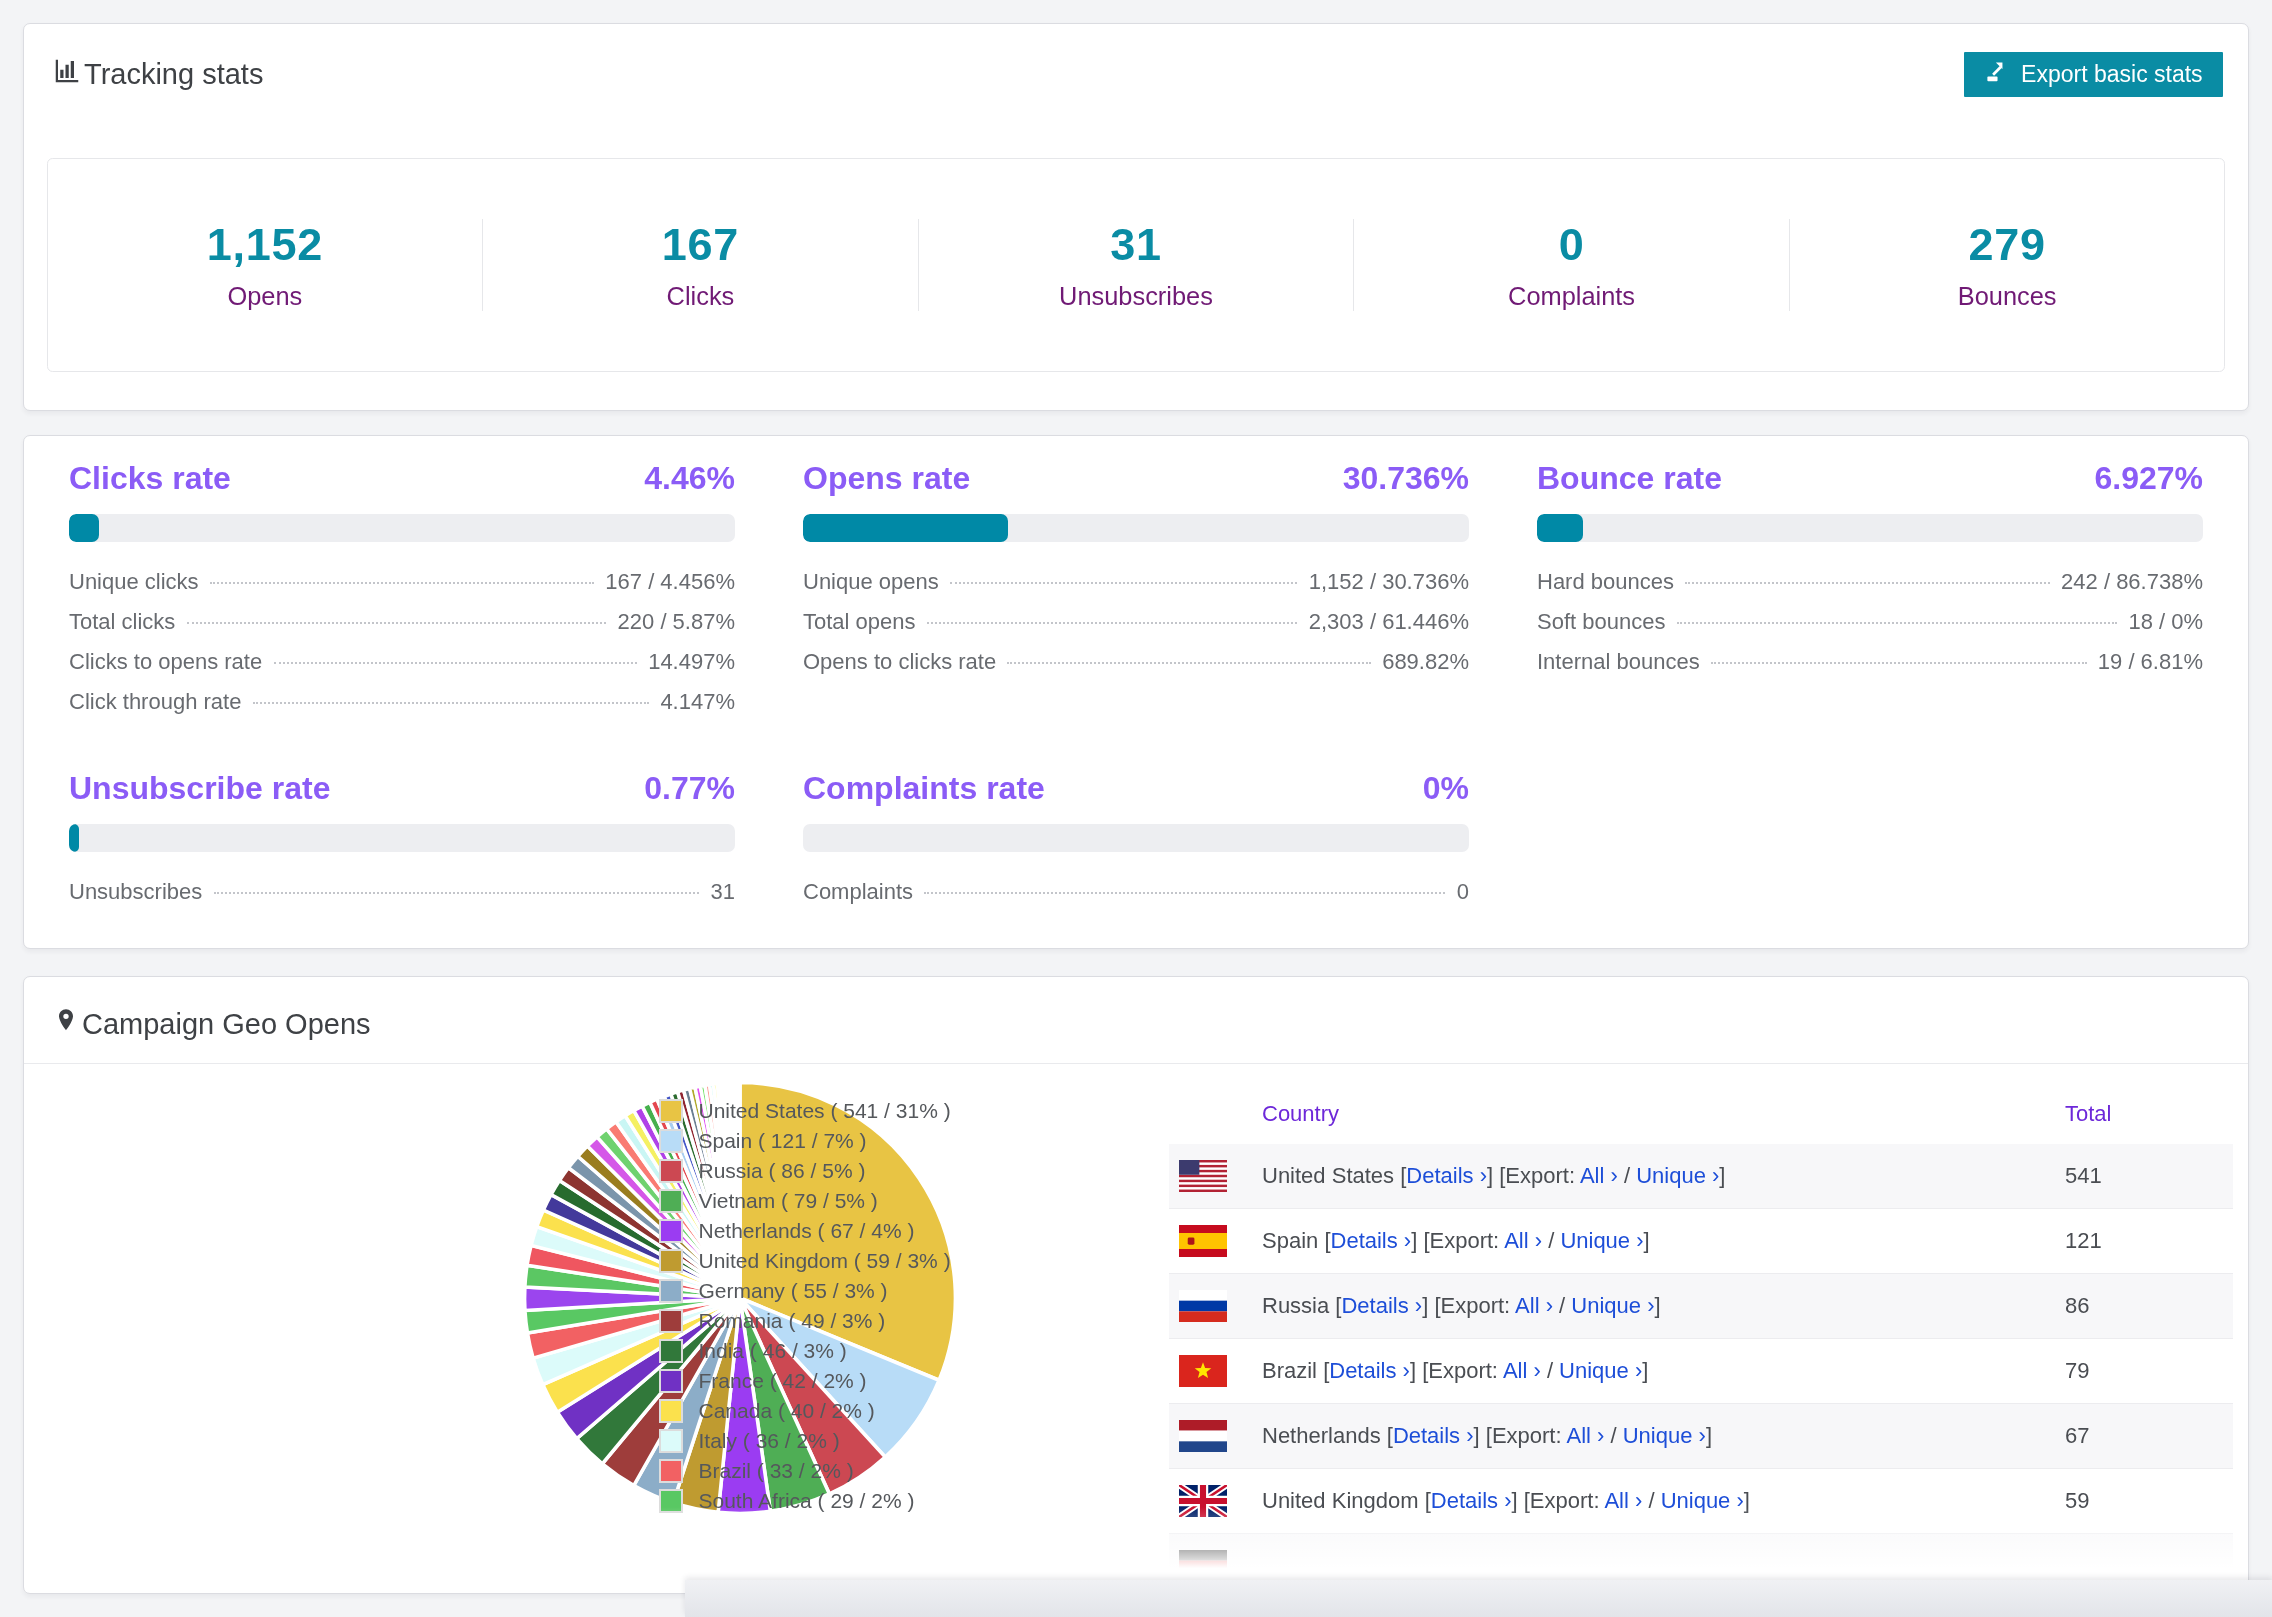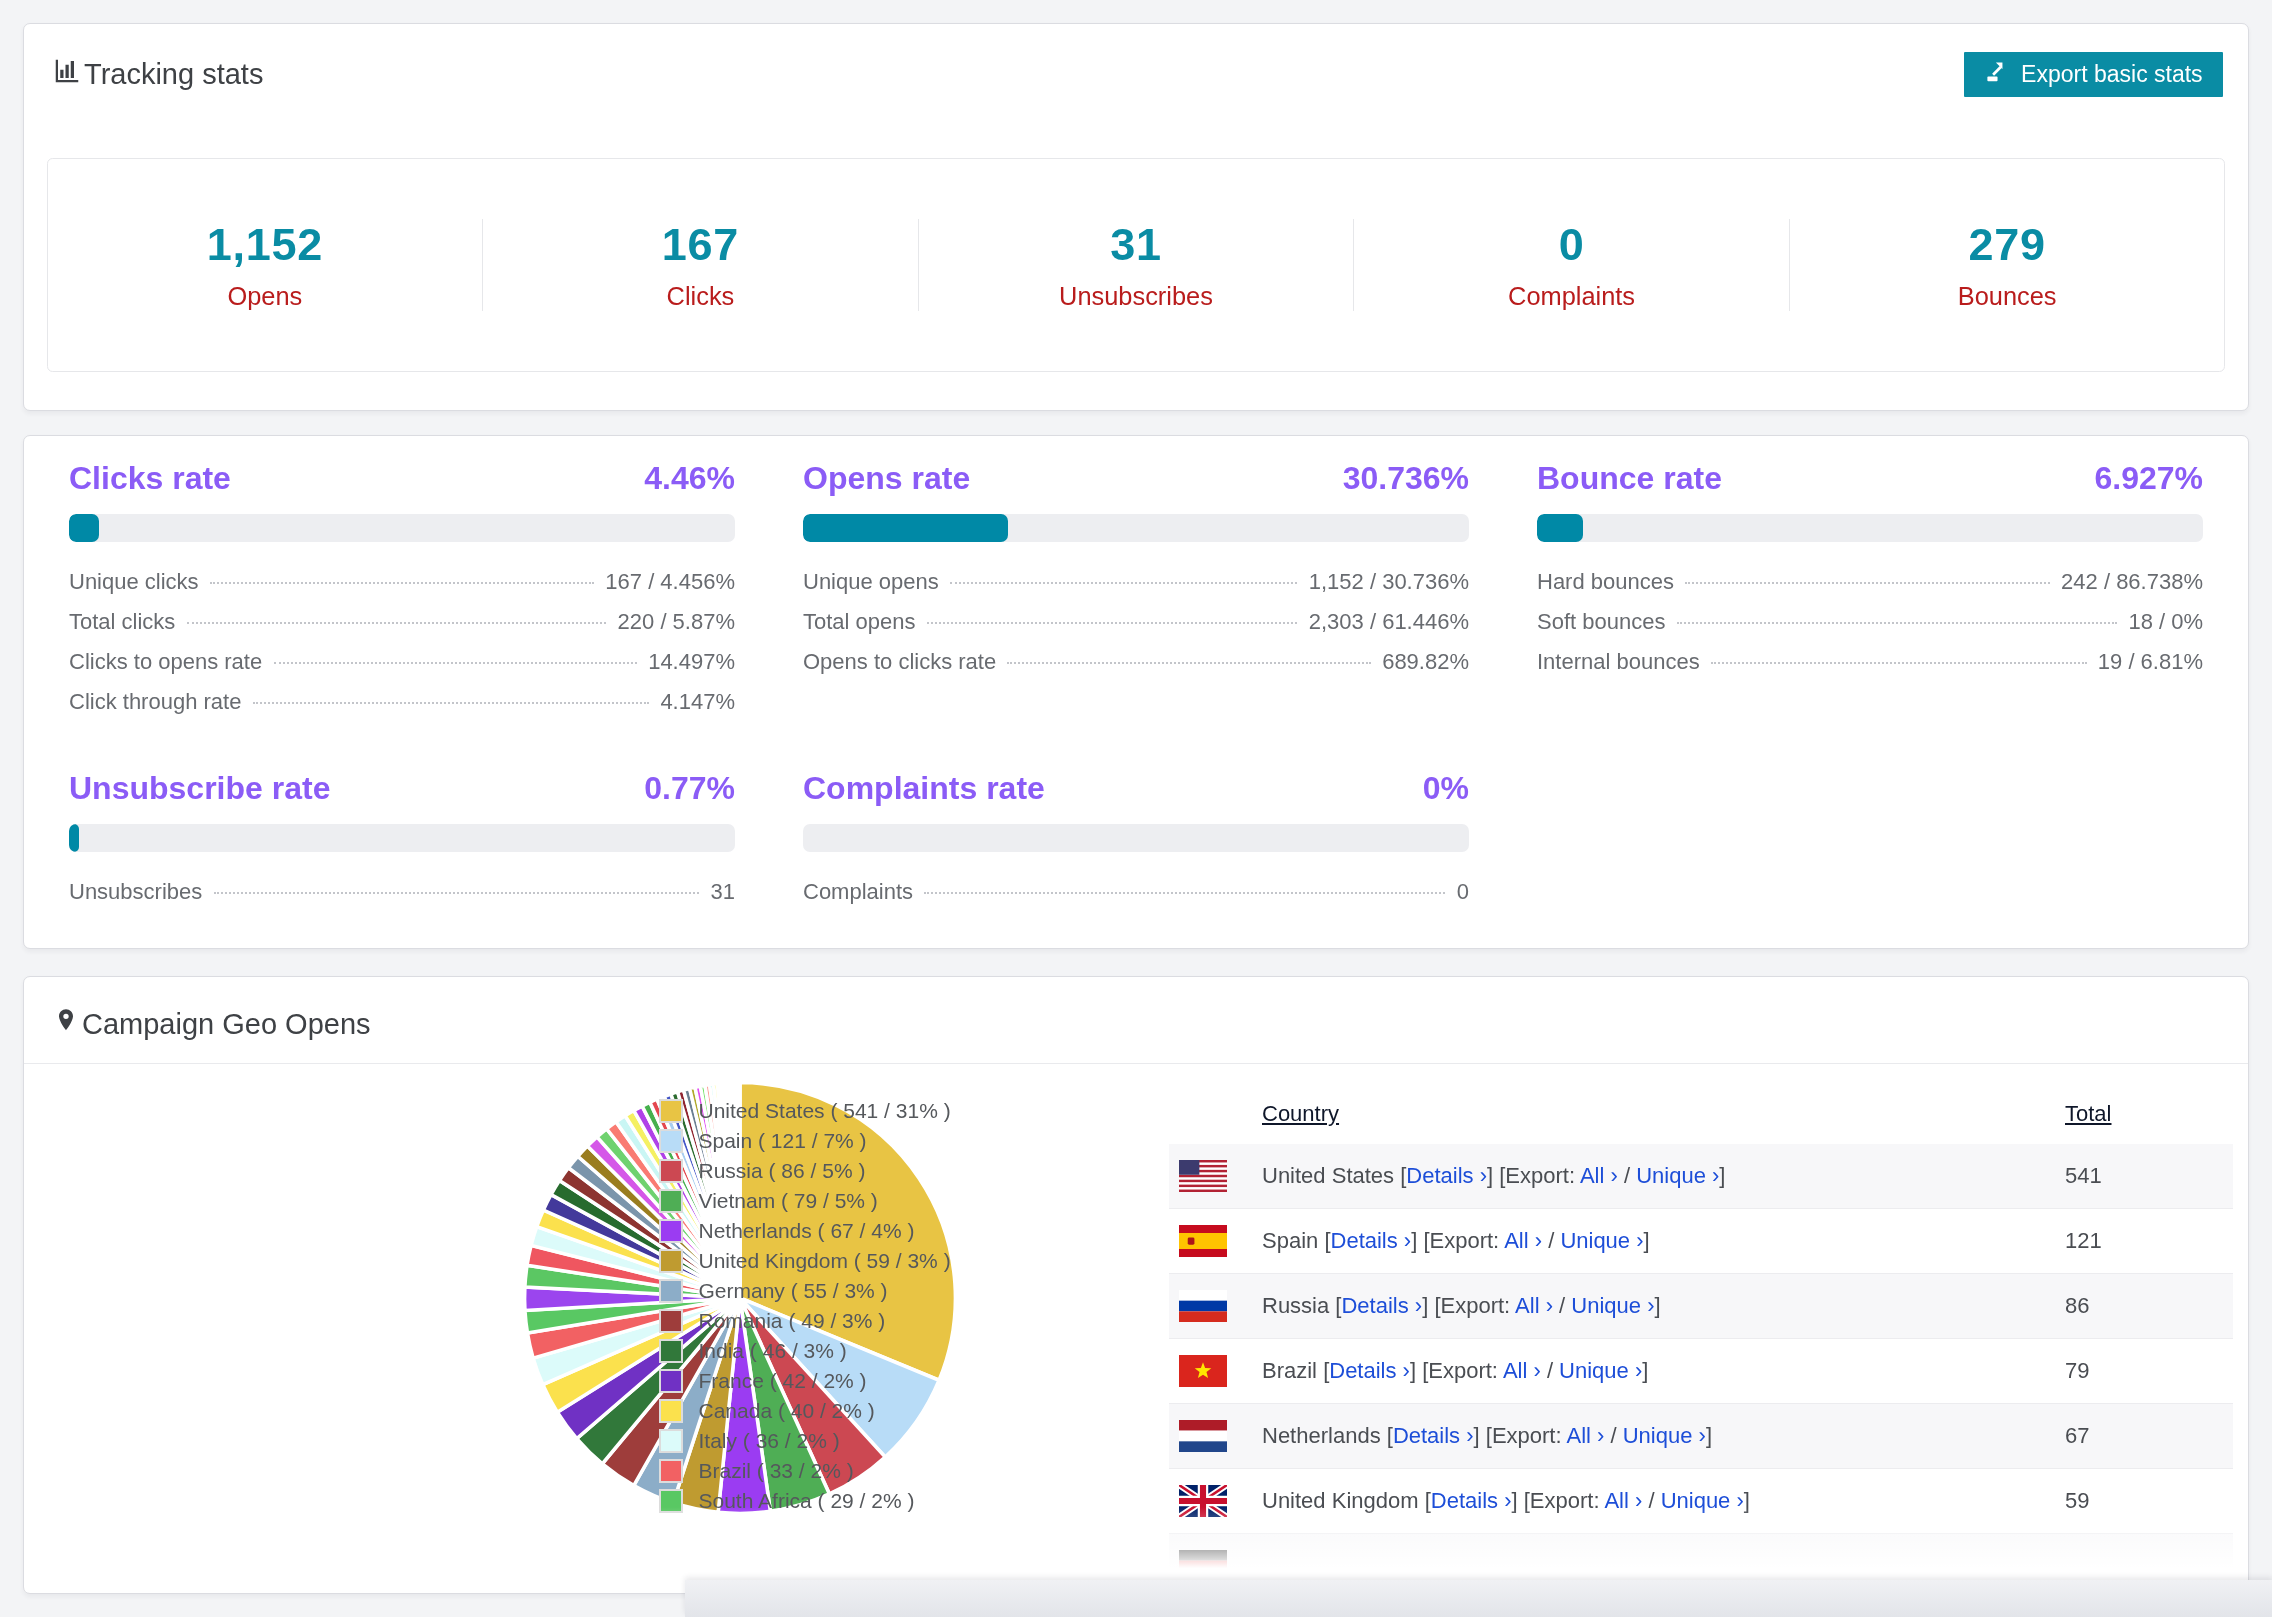--- a/index.html
+++ b/index.html
@@ -29,21 +29,21 @@
   }
 
   
   .band{
     position:absolute;left:22.6px;right:22.6px;top:134px;height:212px;
     border:1.4px solid #e6e7ea;border-radius:5.6px;display:flex;background:#fff;align-items:center;
   }
   .sbox{flex:1;display:flex;flex-direction:column;align-items:center;justify-content:center;gap:11.3px;border-right:1.4px solid #e6e7ea;}
   .sbox:last-child{border-right:none;}
   .snum{font-size:45px;font-weight:700;color:#0a8ca4;letter-spacing:0.7px;}
-  .slabel{font-size:25.4px;color:#b91c1c;}
+  .slabel{font-size:25.4px;color:#701a75;}
 
   
   #rates-grid{padding:24px 45px 0;display:grid;grid-template-columns:repeat(3,1fr);column-gap:68px;row-gap:41px;}
   .rate-head{display:flex;justify-content:space-between;align-items:baseline;font-size:32px;font-weight:700;color:#8b5cf6;margin-bottom:17px;}
   .track{height:28px;background:#edeef1;border-radius:7px;overflow:hidden;}
   .fill{height:100%;background:#0089a6;border-radius:7px;}
   .rate-list{margin-top:27px;}
   .srow{display:flex;align-items:baseline;font-size:22px;color:#686b70;height:40px;}
   .srow .lbl{white-space:nowrap;}
   .leader{flex:1;border-bottom:2.1px dotted #c3c5ca;margin:0 11.3px;transform:translateY(-5px);}
@@ -51,21 +51,21 @@
 
   
   .geo-divider{margin-top:21px;border-bottom:1.4px solid #e9eaed;}
   #pie-wrap{position:absolute;left:490px;top:95px;width:452px;height:452px;}
   #geo-legend{position:absolute;left:635px;top:119px;}
   .legend-item{display:flex;align-items:center;height:30px;font-size:21px;color:#55585c;}
   .swatch{width:20px;height:20px;border:2.1px solid #dcdcdc;margin-right:15.5px;flex:none;}
 
   #geo-table{position:absolute;left:1145px;top:106px;width:1064px;font-size:22px;color:#4a4d52;}
   .thead{position:relative;height:61px;}
-  .thead .th{position:absolute;top:50%;transform:translateY(-50%);color:#0f172a;text-decoration:underline;}
+  .thead .th{position:absolute;top:50%;transform:translateY(-50%);color:#6d28d9;}
   .th-country{left:93px;}
   .th-total{left:896px;}
   .trow{position:relative;height:64px;border-bottom:1.4px solid #ececef;}
   .trow.stripe{background:#f7f7f9;}
   .flag{position:absolute;left:10px;top:50%;transform:translateY(-50%);width:48px;height:32px;display:block;}
   .flag svg{width:48px;height:32px;display:block;}
   .cname{position:absolute;left:93px;top:50%;transform:translateY(-50%);white-space:nowrap;}
   .ctotal{position:absolute;left:896px;top:50%;transform:translateY(-50%);}
   .geo-link{color:#1d4ed8;text-decoration:none;cursor:pointer;margin-top:46px;}
   .fade{

